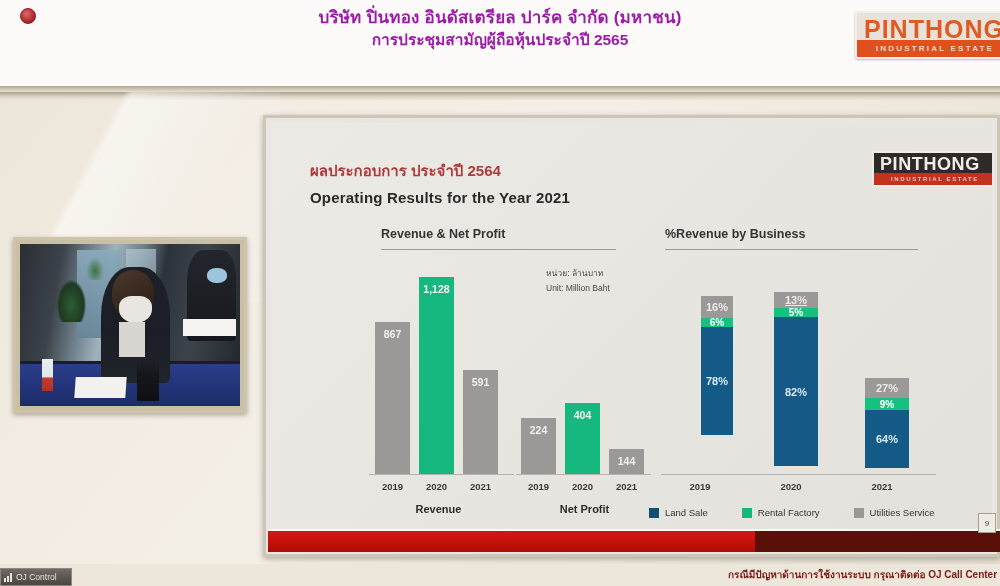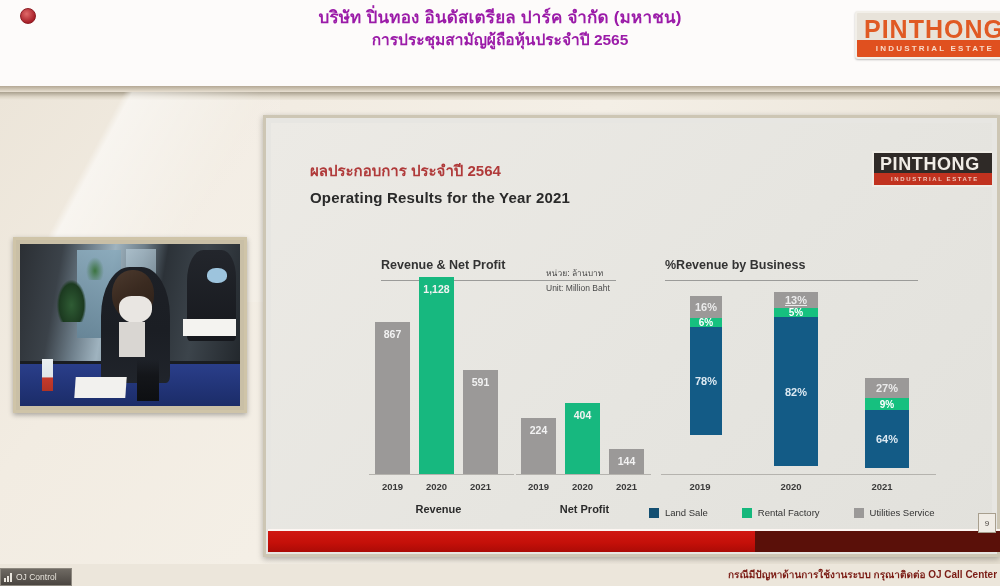--- a/index.html
+++ b/index.html
@@ -158,21 +158,20 @@
   }
   .slide-head-en {
     position: absolute; left: 39px; top: 66px;
     font-size: 15px; font-weight: bold; color: #2a2a2a; letter-spacing: .2px;
   }
 
   
   .sec-head {
     position: absolute; font-size: 12.5px; font-weight: bold; color: #333;
     padding-bottom: 4px;
-    margin-top: 31px;
   }
   .sec-head .rule {
     position: absolute; left: 0; bottom: -5px; height: 1px; background: #9b9b99;
   }
   #sec-left  { left: 110px; top: 104px; }
   #sec-left .rule  { width: 235px; }
   #sec-right { left: 394px; top: 104px; }
   #sec-right .rule { width: 253px; }
 
   .unit-note {
@@ -371,21 +370,21 @@
       <div class="yearlabels" style="left:250px; top:358px;">
         <span>2019</span>
         <span>2020</span>
         <span>2021</span>
       </div>
       <div class="grouplabel" style="left:250px; top:380px; width:127px;">Net Profit</div>
 
       <div class="chart" style="left:390px; top:155px; width:275px; height:197px;">
         <div class="axis-line" style="width:275px;"></div>
 
-        <div class="stack" style="left:17px; height:178px;padding-left:12px;">
+        <div class="stack" style="left:28px; height:178px;padding-left:12px;">
           <div class="seg gray" style="height:22px;">16%</div>
           <div class="seg green tiny" style="height:9px;">6%</div>
           <div class="seg blue" style="height:108px;">78%</div>
         </div>
 
         <div class="stack" style="left:113px; height:182px;">
           <div class="seg gray" style="height:16px;text-decoration:underline;">13%</div>
           <div class="seg green tiny" style="height:9px;">5%</div>
           <div class="seg blue" style="height:149px;">82%</div>
         </div>

